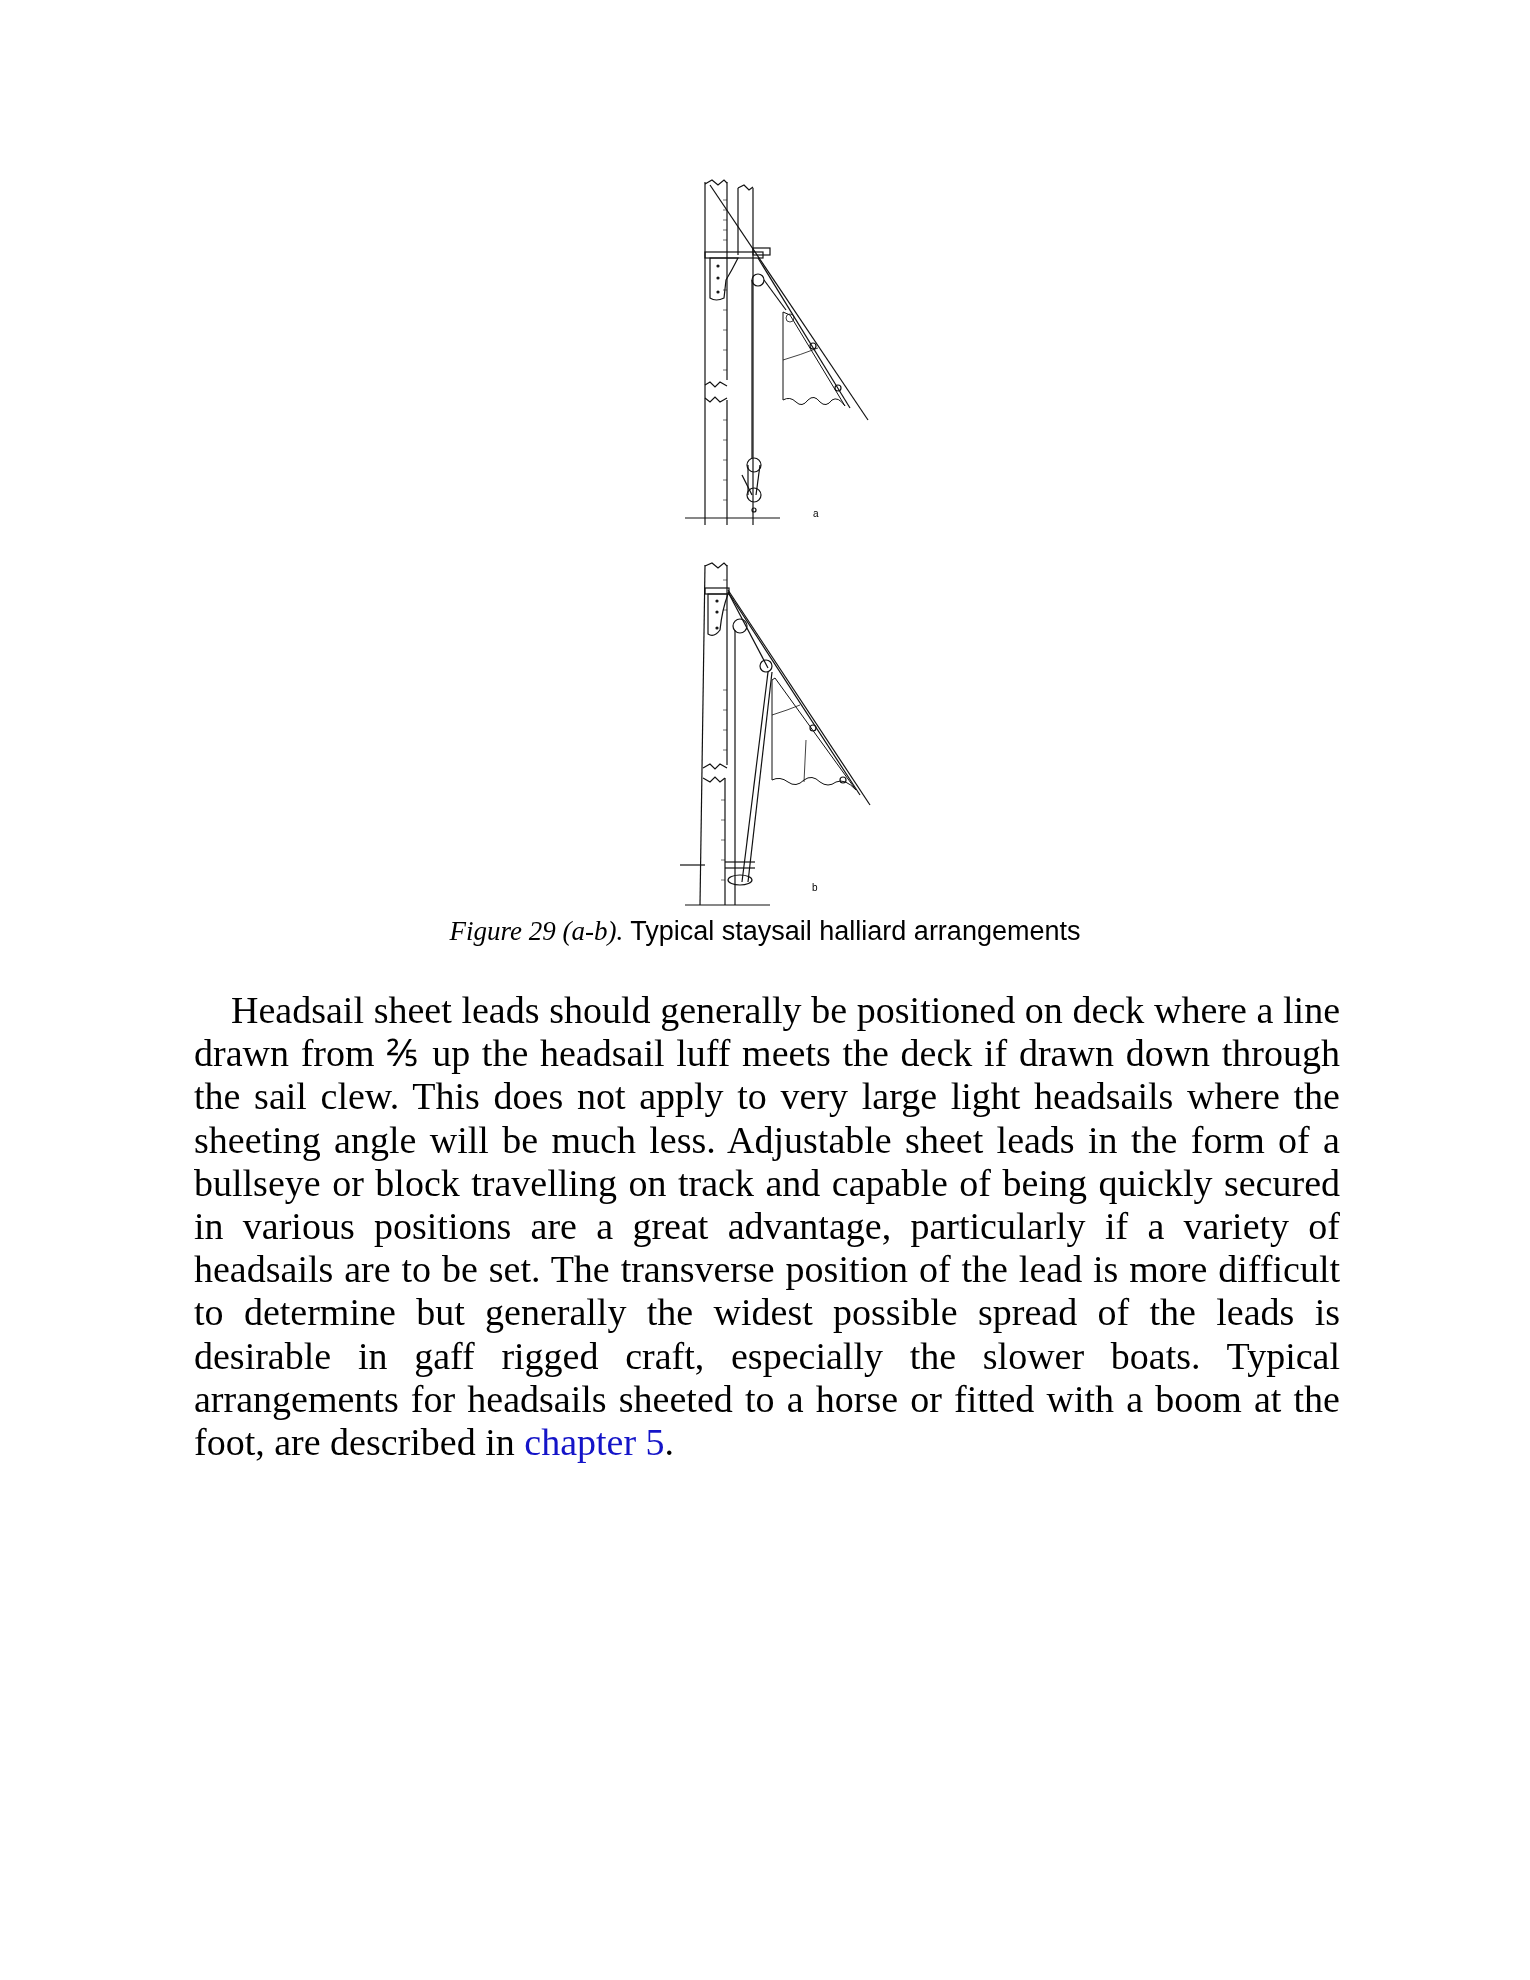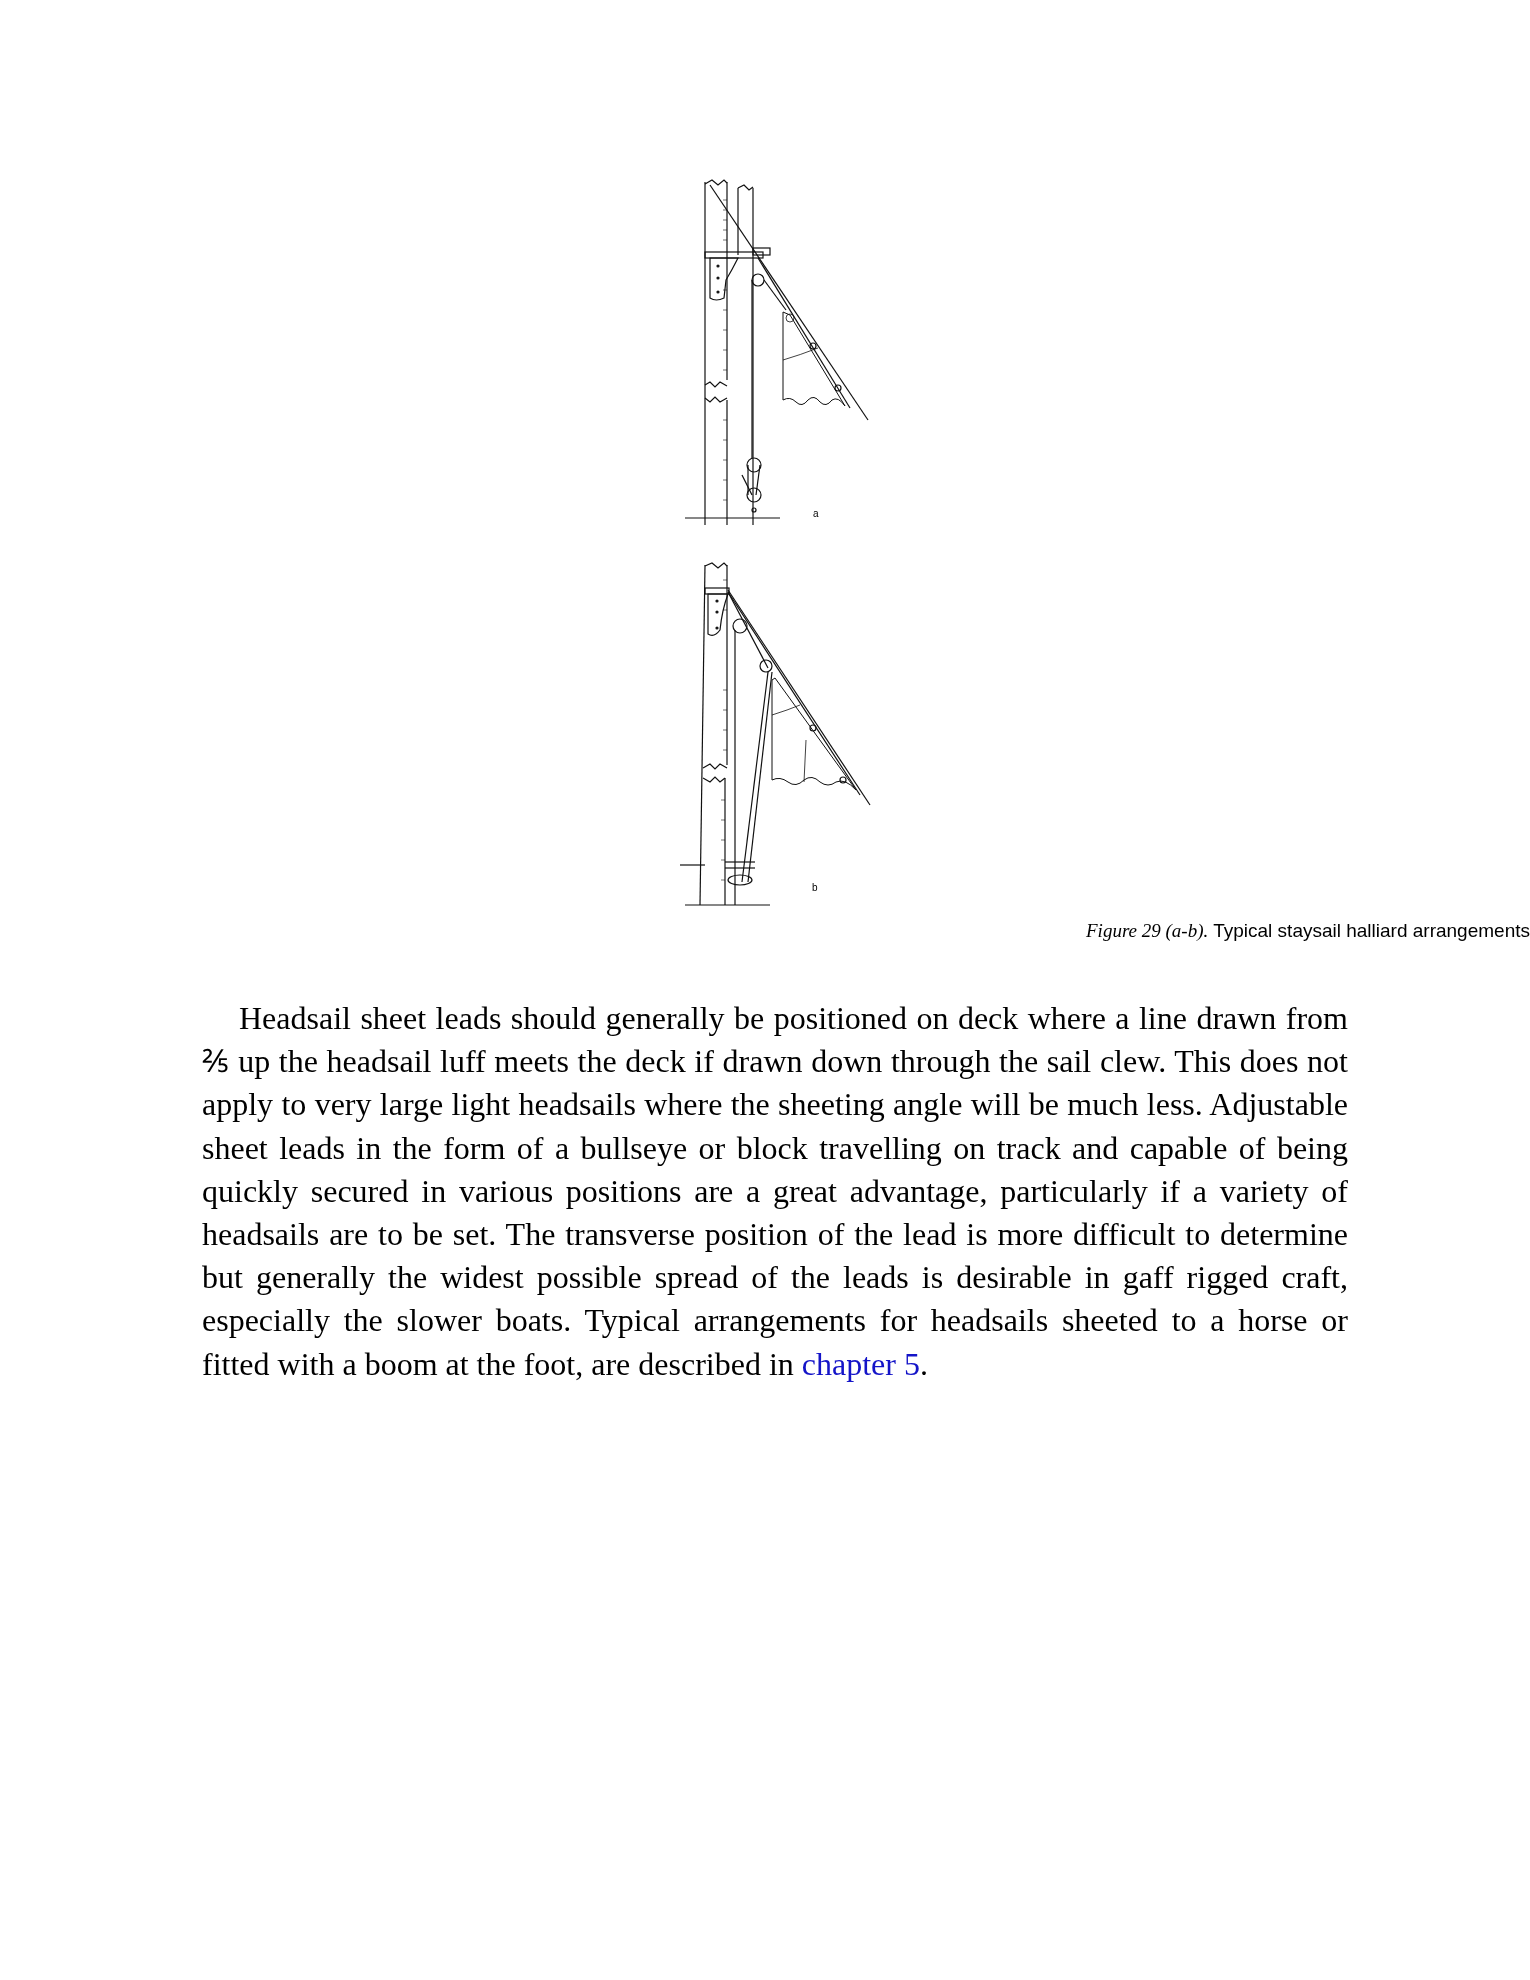--- a/index.html
+++ b/index.html
@@ -1,28 +1,28 @@
 <!DOCTYPE html>
 <html><head>
   <meta charset="utf-8">
   <style>
     html, body { margin: 0; padding: 0; background: #ffffff; }
     body { width: 1530px; height: 1980px; position: relative; overflow: hidden; }
     .figure-a { position: absolute; left: 660px; top: 170px; width: 220px; height: 360px; }
     .figure-b { position: absolute; left: 660px; top: 550px; width: 220px; height: 360px; }
     .caption {
-      position: absolute; left: 0; width: 1530px; top: 914px; text-align: right;
-      font-size: 19px; color: #000; line-height: 34px; white-space: nowrap;
+      position: absolute; left: 0; width: 1530px; top: 914px; text-align: center;
+      font-size: 27px; color: #000; line-height: 34px; white-space: nowrap;
     }
     .caption .cap-label { font-family: "Liberation Serif", serif; font-style: italic; }
     .caption .cap-text { font-family: "Liberation Sans", sans-serif; }
     .body-text {
       position: absolute; left: 190px; top: 985px; width: 1146px;
-      font-family: "Liberation Serif", serif; font-size: 32px; line-height: 43.2px;
-      color: #000; text-align: justify; margin: 12px;
+      font-family: "Liberation Serif", serif; font-size: 38px; line-height: 43.2px;
+      color: #000; text-align: justify; margin: 4px;
     }
     .body-text .indent { display: inline-block; width: 37px; }
     .body-text a { color: #1414c8; text-decoration: none; }
     svg { overflow: visible; }
   </style>
 </head>
 <body>
 
 <div class="figure-a">
   <svg width="220" height="360" viewBox="0 0 220 360" fill="none" stroke="#111" stroke-width="1.2">

